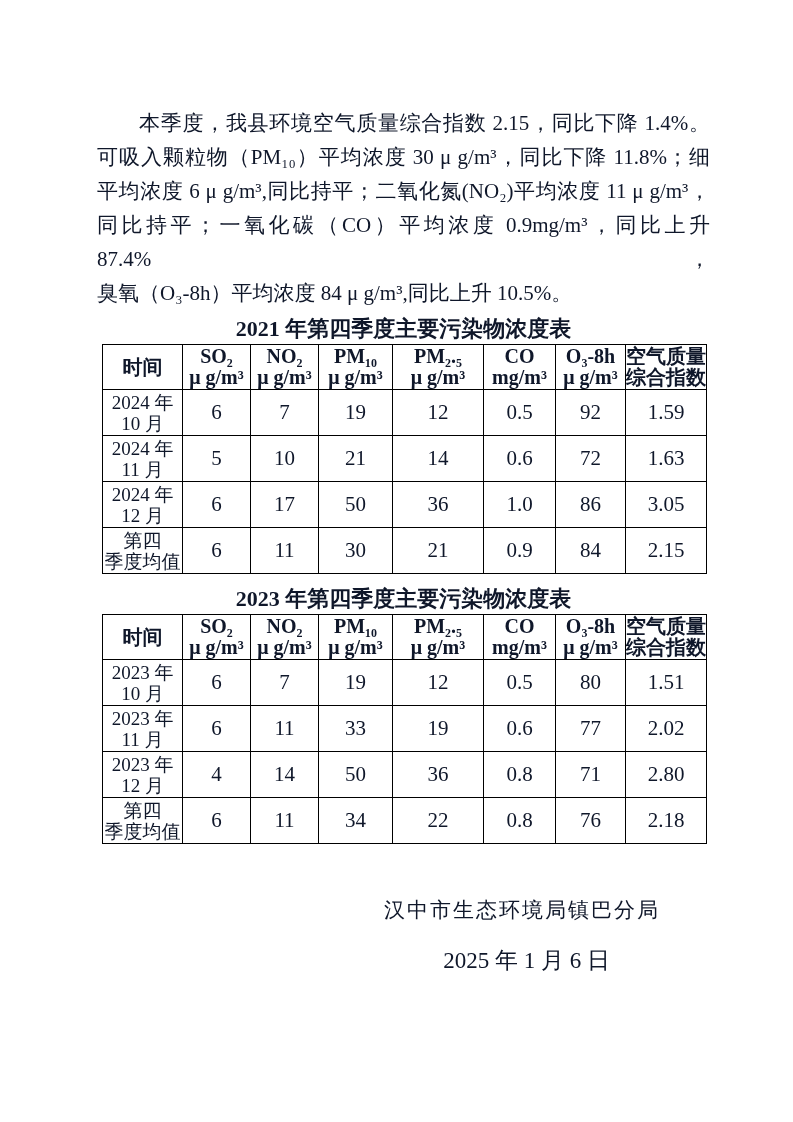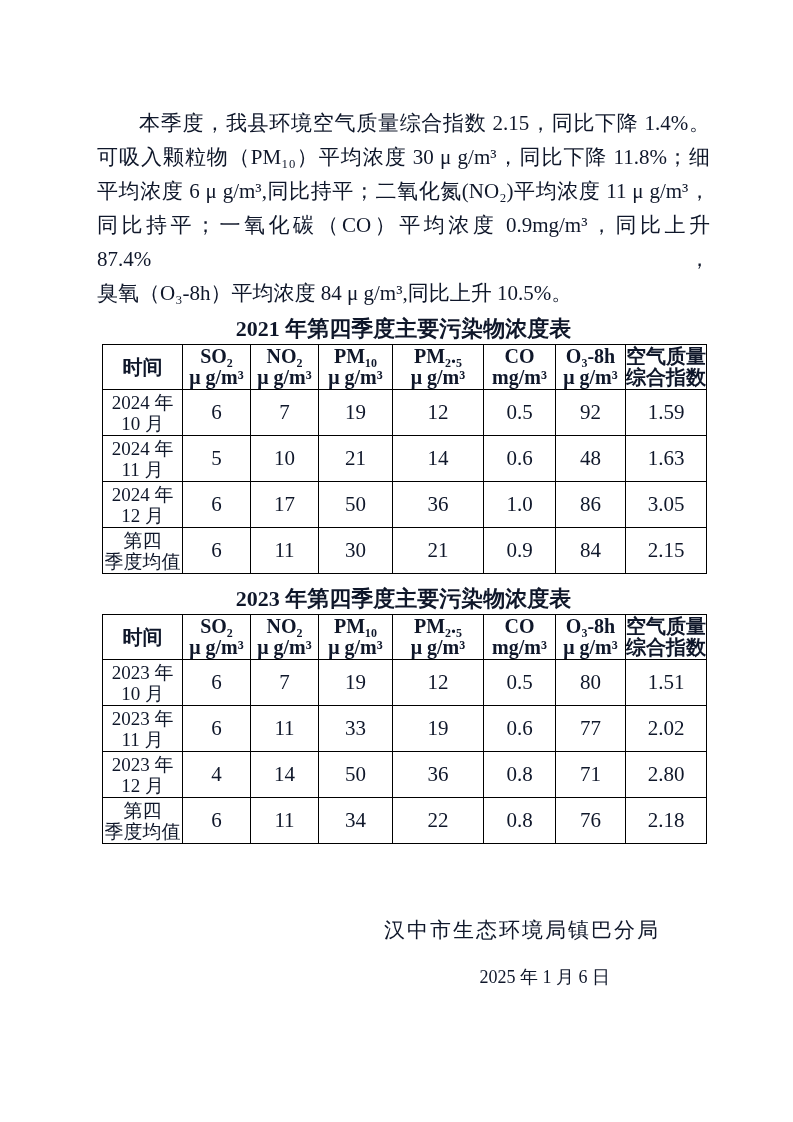--- a/index.html
+++ b/index.html
@@ -61,35 +61,35 @@
     height:45px;
     font-size:21px;
   }
   table.pollutant td.time-cell {
     font-size:19px;
     line-height:21px;
   }
   table.pollutant td.time-cell .tl { display:block; }
   
   .sig {
-    margin-top:72px;
+    margin-top:52px;
     width:613px;
     text-align:right;
     padding-right:50px;
     box-sizing:border-box;
     font-size:21px;
     letter-spacing:2px;
   }
   .date {
     margin-top:21px;
     width:613px;
     text-align:right;
     padding-right:100px;
     box-sizing:border-box;
-    font-size:18px;
+    font-size:23px;
   }
 </style>
 </head>
 <body>
 
 <div class="page">
 
   <div class="para">
     <div class="pline first">本季度，我县环境空气质量综合指数 2.15，同比下降 1.4%。</div>
     <div class="pline">可吸入颗粒物（PM₁₀）平均浓度 30 μ g/m³，同比下降 11.8%；细</div>
@@ -163,21 +163,21 @@
       <tr>
         <td class="time-cell">
             <span class="tl">2024 年</span>
             <span class="tl">11 月</span>
           </td>
         <td>5</td>
         <td>10</td>
         <td>21</td>
         <td>14</td>
         <td>0.6</td>
-        <td>48</td>
+        <td>72</td>
         <td>1.63</td>
       </tr>
       <tr>
         <td class="time-cell">
             <span class="tl">2024 年</span>
             <span class="tl">12 月</span>
           </td>
         <td>6</td>
         <td>17</td>
         <td>50</td>

